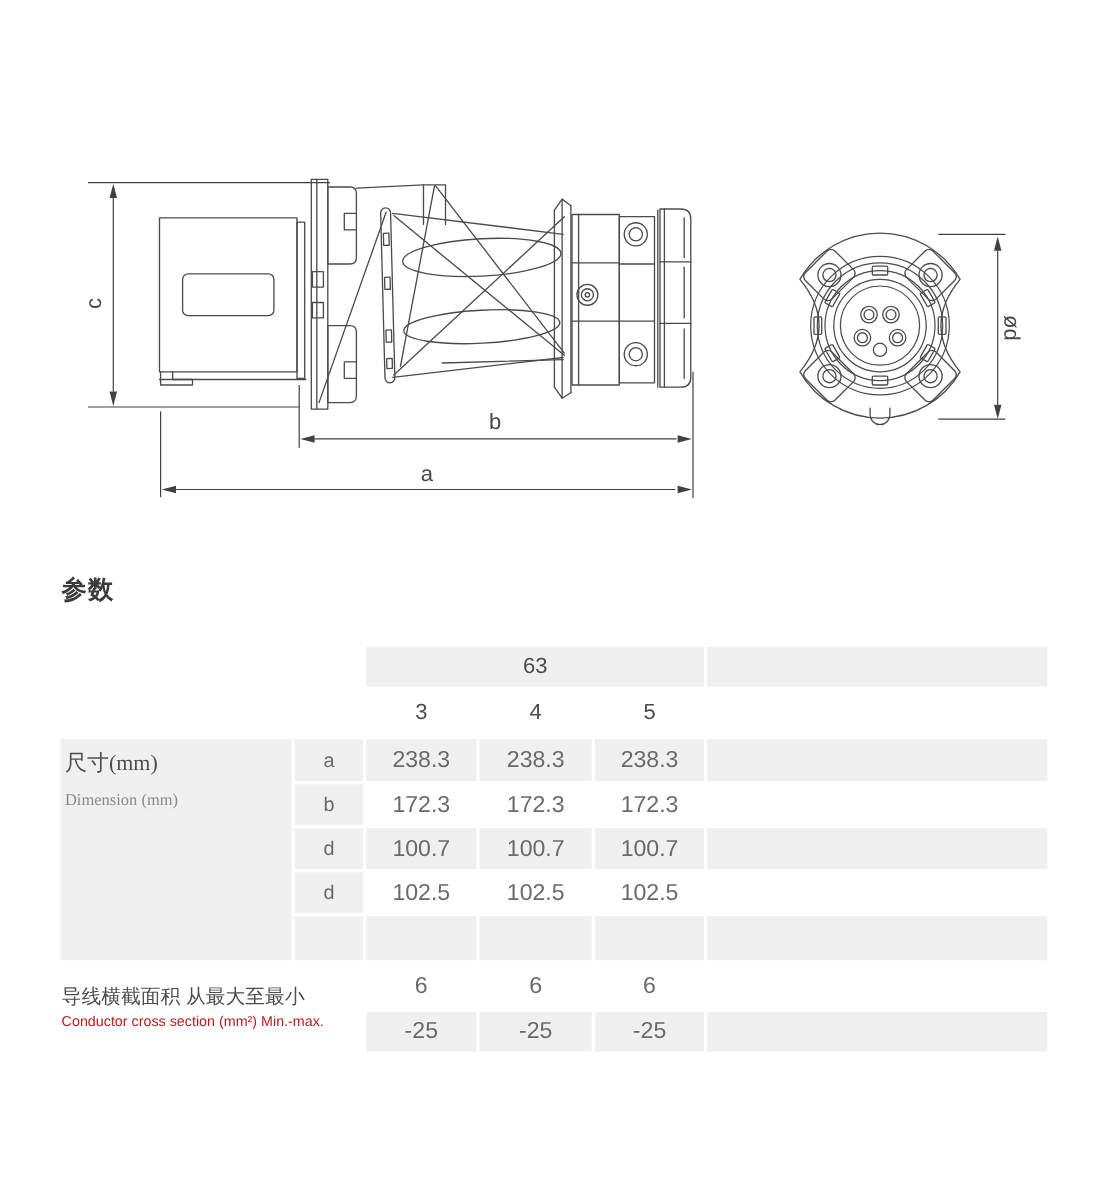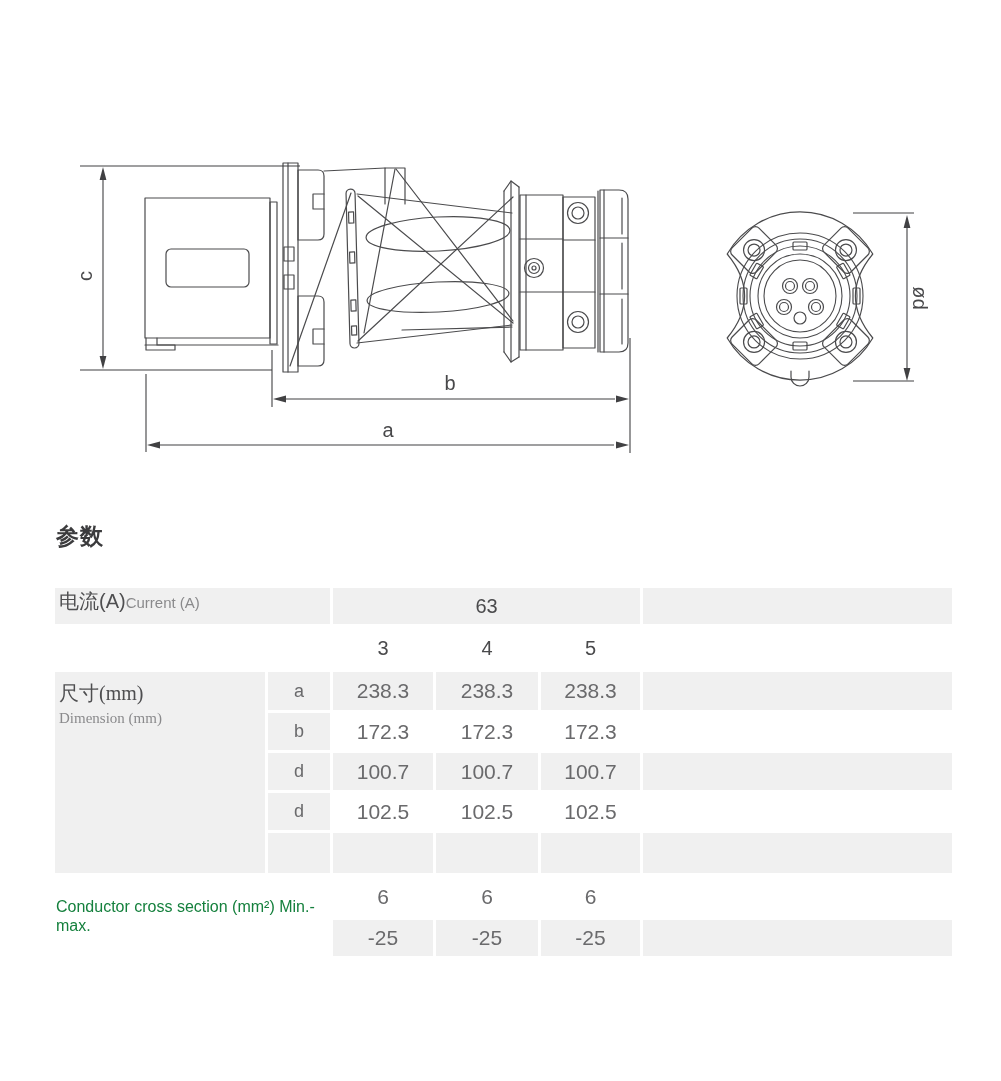--- a/index.html
+++ b/index.html
@@ -15,25 +15,25 @@
   .cell{display:flex;align-items:center;justify-content:center;}
   .g{background:#f0f0f0;}
   .lbl{display:flex;align-items:baseline;justify-content:flex-start;padding-left:4px;}
   .zh{font-size:20px;color:#4e4e50;}
   .en{font-size:15px;color:#8a8a8c;}
   .val{font-size:21px;color:#6a6a6c;}
   .num{font-size:20px;color:#4a4a4c;}
   .sub{font-size:18px;color:#6a6a6c;}
   .dimlbl{flex-direction:column;align-items:flex-start;justify-content:flex-start;
           padding:8px 0 0 4px;font-family:Liberation Serif, serif;}
-  .dimlbl .en{margin-top:3px;}
+  .dimlbl .en{margin-top:13px;}
   .condlbl{flex-direction:column;align-items:flex-start;justify-content:center;
            padding-left:1px;}
   .condlbl .zh{font-size:18px;line-height:25px;}
-  .condlbl .en{font-size:16px;line-height:19px;color:#15803d;}
+  .condlbl .en{font-size:13px;line-height:19px;color:#b91c1c;}
 </style>
 </head>
 <body>
 
 <div class="page">
 
   
   <svg width="1001" height="505" viewBox="0 0 1001 505">
 
     <g stroke="#4b4b4d" fill="none" stroke-width="1.2" stroke-linejoin="round" stroke-linecap="round">
@@ -209,24 +209,20 @@
       <text transform="translate(924 298) rotate(-90)">pø</text>
     </g>
   </svg>
 
   
   <div class="heading">参数</div>
 
   
   <div class="tbl">
 
-    <div class="cell lbl g" style="grid-column:1/3;grid-row:1">
-      <span class="zh">电流(A)</span>
-      <span class="en">Current (A)</span>
-    </div>
     <div class="cell g num" style="grid-column:3/6;grid-row:1">63</div>
     <div class="g" style="grid-column:6;grid-row:1"></div>
 
     <div class="cell num" style="grid-column:3;grid-row:2">3</div>
     <div class="cell num" style="grid-column:4;grid-row:2">4</div>
     <div class="cell num" style="grid-column:5;grid-row:2">5</div>
 
     <div class="cell dimlbl g" style="grid-column:1;grid-row:3/8">
       <span class="zh">尺寸(mm)</span>
       <span class="en">Dimension (mm)</span>
@@ -254,20 +250,21 @@
     <div class="cell val" style="grid-column:4;grid-row:6">102.5</div>
     <div class="cell val" style="grid-column:5;grid-row:6">102.5</div>
 
     <div class="g" style="grid-column:2;grid-row:7"></div>
     <div class="g" style="grid-column:3;grid-row:7"></div>
     <div class="g" style="grid-column:4;grid-row:7"></div>
     <div class="g" style="grid-column:5;grid-row:7"></div>
     <div class="g" style="grid-column:6;grid-row:7"></div>
 
     <div class="cell condlbl" style="grid-column:1/3;grid-row:8/10">
+      <span class="zh">导线横截面积 从最大至最小</span>
       <span class="en">Conductor cross section (mm²) Min.-max.</span>
     </div>
     <div class="cell val" style="grid-column:3;grid-row:8">6</div>
     <div class="cell val" style="grid-column:4;grid-row:8">6</div>
     <div class="cell val" style="grid-column:5;grid-row:8">6</div>
     <div class="cell val g" style="grid-column:3;grid-row:9">-25</div>
     <div class="cell val g" style="grid-column:4;grid-row:9">-25</div>
     <div class="cell val g" style="grid-column:5;grid-row:9">-25</div>
     <div class="g" style="grid-column:6;grid-row:9"></div>
 

